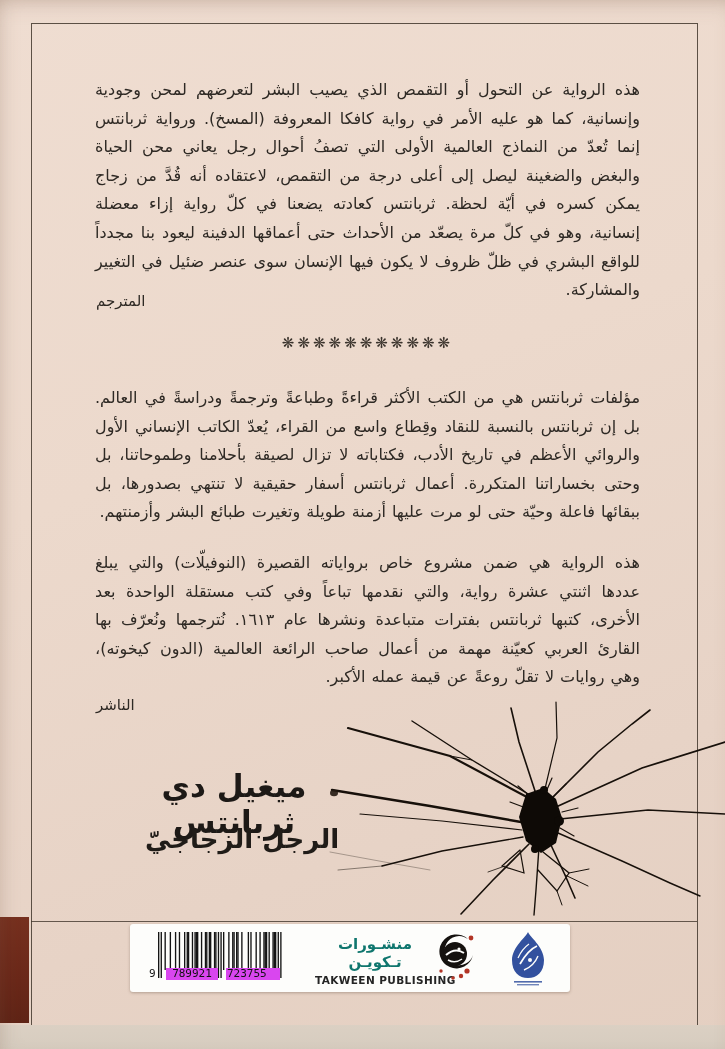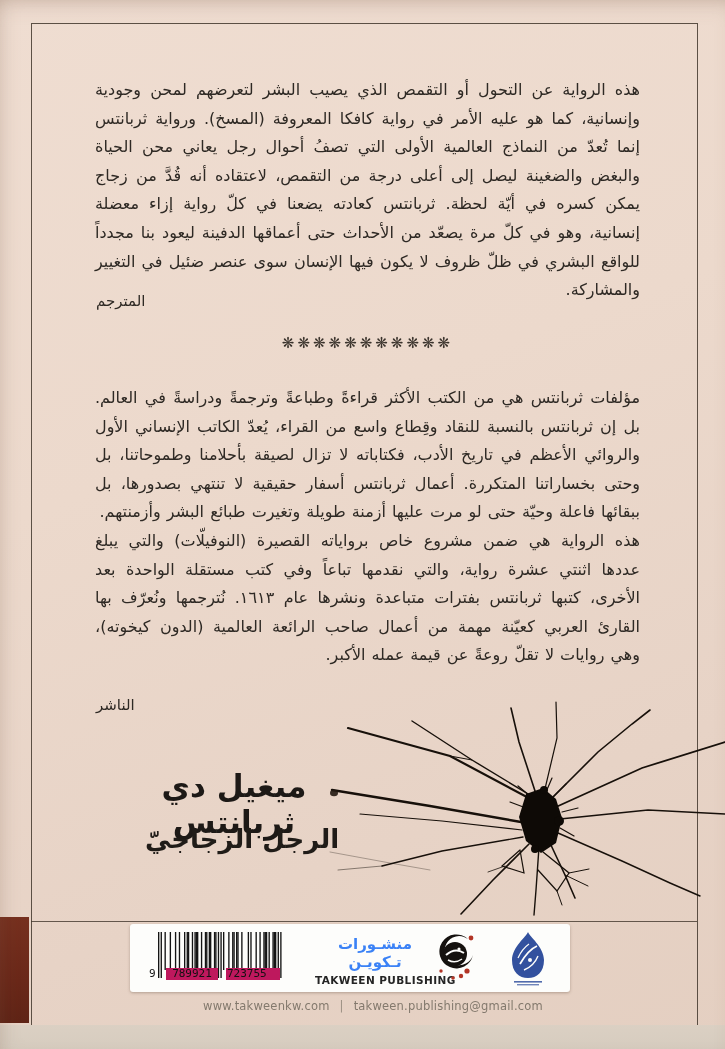--- a/index.html
+++ b/index.html
@@ -21,26 +21,26 @@
           direction:rtl;font-weight:bold;font-size:31px;color:#1d1916;letter-spacing:-.5px;}
   .booktitle{position:absolute;left:92px;width:276px;text-align:center;margin:12px;
           direction:rtl;font-weight:bold;font-size:26px;color:#201c18;}
   .crack{position:absolute;left:330px;top:700px;width:395px;height:220px;overflow:visible;}
   .maroon{position:absolute;left:0;top:917px;width:29px;height:106px;
           background:linear-gradient(180deg,#76301f,#6a2819 60%,#5f2416);}
   .label-strip{position:absolute;left:130px;top:924px;width:440px;height:68px;background:#fdfdfb;
           border-radius:3px;box-shadow:0 1px 3px rgba(80,60,45,.35);}
   .barcode{position:absolute;left:28px;top:8px;width:124px;height:50px;}
   .bc-digits{position:absolute;top:36px;font-family:"DejaVu Sans Mono",monospace;
-          font-size:11px;color:#111;background:#be185d;line-height:12px;padding:0 1px;}
+          font-size:11px;color:#111;background:#d946ef;line-height:12px;padding:0 1px;}
   .bc-d0{left:-10px;background:transparent;}
   .bc-d1{left:8px;width:50px;text-align:center;}
   .bc-d2{left:68px;width:52px;text-align:left;}
   .pubtext{position:absolute;left:185px;top:11px;width:120px;text-align:center;}
-  .pub-ar{direction:rtl;font-size:15px;font-weight:bold;color:#3b82f6;line-height:18px;}
+  .pub-ar{direction:rtl;font-size:15px;font-weight:bold;color:#0f766e;line-height:18px;}
   .pub-en{font-size:10.5px;font-weight:bold;letter-spacing:.4px;color:#252525;line-height:14px;margin-top:2px;white-space:nowrap;}
   .tk-logo{position:absolute;left:303px;top:7px;}
   .blue-logo{position:absolute;left:378px;top:6px;}
   .contact{position:absolute;left:373px;top:999px;transform:translateX(-50%);
            white-space:nowrap;font-size:11.5px;color:#83796d;letter-spacing:.2px;}
   .contact .sep{margin:0 10px;color:#9a9083;}
   .bottom-band{position:absolute;left:0;top:1025px;width:725px;height:24px;
            background:linear-gradient(180deg,#dbd0c3,#d6ccbf);}
 </style>
 </head>
@@ -50,21 +50,21 @@
 
   <div class="frame"></div>
 
   <p class="para" style="top:76px" lang="ar">هذه الرواية عن التحول أو التقمص الذي يصيب البشر لتعرضهم لمحن وجودية وإنسانية، كما هو عليه الأمر في رواية كافكا المعروفة (المسخ). ورواية ثربانتس إنما تُعدّ من النماذج العالمية الأولى التي تصفُ أحوال رجل يعاني محن الحياة والبغض والضغينة ليصل إلى أعلى درجة من التقمص، لاعتقاده أنه قُدَّ من زجاج يمكن كسره في أيّة لحظة. ثربانتس كعادته يضعنا في كلّ رواية إزاء معضلة إنسانية، وهو في كلّ مرة يصعّد من الأحداث حتى أعماقها الدفينة ليعود بنا مجدداً للواقع البشري في ظلّ ظروف لا يكون فيها الإنسان سوى عنصر ضئيل في التغيير والمشاركة.</p>
   <div class="sig" style="left:96px;top:292px">المترجم</div>
 
   <div class="divider" style="top:334px">❋❋❋❋❋❋❋❋❋❋❋</div>
 
   <p class="para" style="top:384px" lang="ar">مؤلفات ثربانتس هي من الكتب الأكثر قراءةً وطباعةً وترجمةً ودراسةً في العالم. بل إن ثربانتس بالنسبة للنقاد وقِطاع واسع من القراء، يُعدّ الكاتب الإنساني الأول والروائي الأعظم في تاريخ الأدب، فكتاباته لا تزال لصيقة بأحلامنا وطموحاتنا، بل وحتى بخساراتنا المتكررة. أعمال ثربانتس أسفار حقيقية لا تنتهي بصدورها، بل ببقائها فاعلة وحيّة حتى لو مرت عليها أزمنة طويلة وتغيرت طبائع البشر وأزمنتهم.</p>
 
-  <p class="para" style="top:527px" lang="ar">هذه الرواية هي ضمن مشروع خاص برواياته القصيرة (النوفيلّات) والتي يبلغ عددها اثنتي عشرة رواية، والتي نقدمها تباعاً وفي كتب مستقلة الواحدة بعد الأخرى، كتبها ثربانتس بفترات متباعدة ونشرها عام ١٦١٣. نُترجمها ونُعرّف بها القارئ العربي كعيّنة مهمة من أعمال صاحب الرائعة العالمية (الدون كيخوته)، وهي روايات لا تقلّ روعةً عن قيمة عمله الأكبر.</p>
+  <p class="para" style="top:549px" lang="ar">هذه الرواية هي ضمن مشروع خاص برواياته القصيرة (النوفيلّات) والتي يبلغ عددها اثنتي عشرة رواية، والتي نقدمها تباعاً وفي كتب مستقلة الواحدة بعد الأخرى، كتبها ثربانتس بفترات متباعدة ونشرها عام ١٦١٣. نُترجمها ونُعرّف بها القارئ العربي كعيّنة مهمة من أعمال صاحب الرائعة العالمية (الدون كيخوته)، وهي روايات لا تقلّ روعةً عن قيمة عمله الأكبر.</p>
   <div class="sig" style="left:96px;top:696px">الناشر</div>
 
   <h1 class="author" style="top:764px" lang="ar">ميغيل دي ثربانتس</h1>
   <h2 class="booktitle" style="top:812px" lang="ar">الرجل الزجاجيّ</h2>
 
   <svg class="crack" viewBox="0 0 395 220">
     <g stroke="#17100a" fill="none" stroke-linecap="round">
       <polyline points="210,104 120,56 18,28" stroke-width="2.2"></polyline>
       <polyline points="208,100 142,60 82,21" stroke-width="1.4"></polyline>
       <polyline points="142,60 120,56" stroke-width="1"></polyline>
@@ -179,18 +179,15 @@
       <path d="M20,2 C19,6 4,17 4,30 C4,42 11,48 20,48 C29,48 36,42 36,30 C36,17 21,6 20,2 Z" fill="#33519e"></path>
       <path d="M12,34 q8,-14 17,-18" stroke="#fdfdfb" stroke-width="1.8" fill="none"></path>
       <path d="M10,28 q4,-9 11,-14" stroke="#fdfdfb" stroke-width="1.2" fill="none"></path>
       <path d="M16,40 q10,-4 14,-14" stroke="#fdfdfb" stroke-width="1.4" fill="none"></path>
       <circle cx="22" cy="30" r="2" fill="#fdfdfb"></circle>
       <rect x="6" y="51" width="28" height="1.6" fill="#33519e" opacity=".85"></rect>
       <rect x="9" y="54" width="22" height="1.4" fill="#33519e" opacity=".7"></rect>
     </svg>
   </div>
 
-  <div class="contact">
-    <span>www.takweenkw.com</span><span class="sep">|</span><span>takween.publishing@gmail.com</span>
-  </div>
 
   <div class="bottom-band"></div>
 </div>
 
 </body></html>

